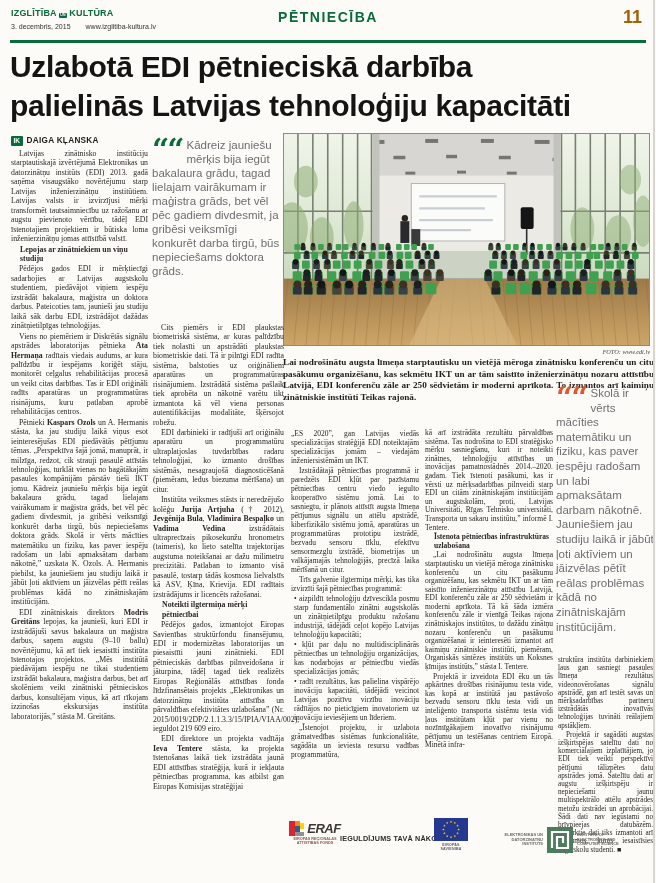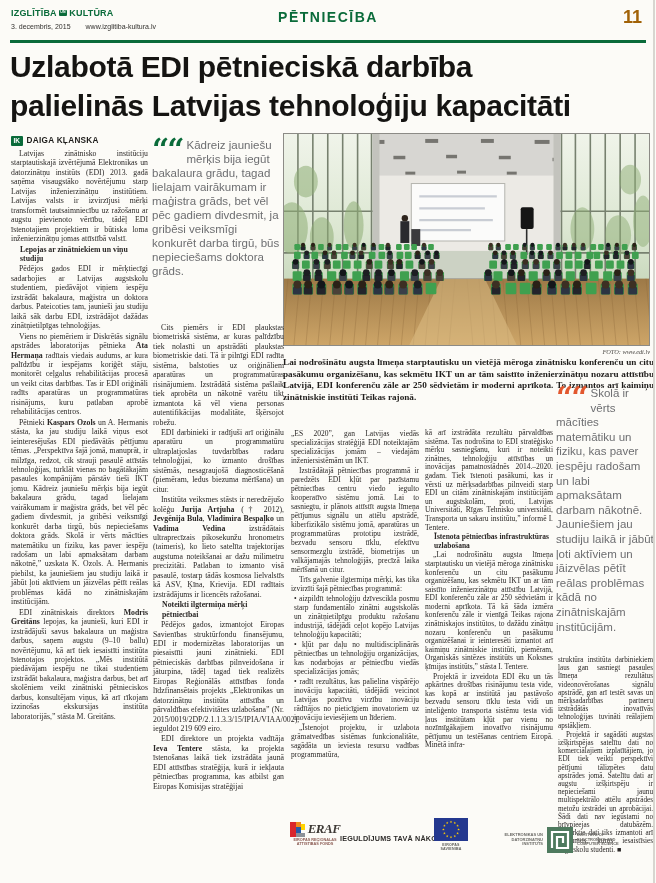--- a/index.html
+++ b/index.html
@@ -3,21 +3,21 @@
 <meta charset="utf-8">
 <style>
   *{margin:0;padding:0;box-sizing:border-box}
   html,body{background:#e8e6e1}
   body{width:656px;height:883px;position:relative;font-family:"Liberation Serif",serif;color:#26232
 3}
   .page{position:absolute;inset:0;background:#fcfbf7;overflow:hidden}
   .edge{position:absolute;right:1px;top:0;bottom:0;width:2px;background:#d8d6d0}
 
   
-  .hdr-logo{position:absolute;left:11px;top:8px;display:flex;align-items:center;gap:2px;
+  .hdr-logo{position:absolute;left:11px;top:8px;display:flex;align-items:flex-end;gap:2px;
     font-family:"Liberation Sans",sans-serif;font-weight:bold;font-size:9px;color:#0a6b3a;letter-spacing:.2px}
   .hdr-logo .unbox{display:inline-block;background:#0a6b3a;color:#fff;font-size:3.5px;font-weight:bold;
     padding:1px 1.5px;line-height:1;border-radius:1px}
   .hdr-sub{position:absolute;left:11px;top:23px;font-family:"Liberation Sans",sans-serif;font-size:7px;color:#33312e;display:flex;gap:15px}
   .section{position:absolute;top:9px;left:0;right:0;text-align:center;font-family:"Liberation Sans",sans-serif;
     font-weight:bold;font-size:14px;letter-spacing:1.5px;color:#0a6b3a}
   .pageno{position:absolute;top:7px;right:14px;font-family:"Liberation Sans",sans-serif;font-weight:bold;font-size:18px;color:#a16207}
   .rule{position:absolute;left:10px;right:10px;top:40px;height:3px;background:#0a6b3a}
 
   h1{position:absolute;left:10px;top:47px;width:645px;font-family:"Liberation Sans",sans-serif;font-weight:bold;
@@ -55,21 +55,21 @@
   .photo{position:absolute;left:283px;top:133px;width:367px;height:213px;border:1px solid #8c8b86;background:#ddd}
   .photo svg{display:block;width:100%;height:100%}
   .credit{position:absolute;left:283px;top:348px;width:367px;text-align:right;font-size:6.3px;font-style:italic;color:#4a4844}
   .caption{position:absolute;left:283px;top:357px;width:371px;font-weight:bold;font-size:9.2px;line-height:11.5px;text-align:justify;color:#211f1d}
 
   
   .eraf{position:absolute;left:284px;top:821px;width:62px;text-align:center}
   .eraf-row{display:flex;align-items:center;gap:3px;justify-content:center}
   .eraf-ico{width:15px;height:15px;position:relative;flex:0 0 auto}
   .eraf-ico i{position:absolute;display:block}
-  .eraf-name{font-family:Liberation Serif, serif;font-weight:bold;font-style:italic;font-size:13px;color:#3d3935;letter-spacing:-.5px}
+  .eraf-name{font-family:Liberation Sans, sans-serif;font-weight:bold;font-style:italic;font-size:13px;color:#3d3935;letter-spacing:-.5px}
   .eraf-sub{margin-top:1px;font-family:"Liberation Sans",sans-serif;font-size:3.8px;line-height:4.4px;color:#8a5a52;font-weight:bold}
   .invest{position:absolute;left:340px;top:834px;font-family:"Liberation Sans",sans-serif;font-weight:bold;font-size:7.2px;color:#2c2a28;letter-spacing:.2px}
   .euflag{position:absolute;left:434px;top:818px;width:34px;text-align:center}
   .euflag svg{display:block}
   .eu-label{margin-top:1.5px;font-family:"Liberation Sans",sans-serif;font-size:3.6px;font-weight:bold;color:#5b5b57;letter-spacing:.2px}
   .edilogo{position:absolute;left:497px;top:827px;display:flex;align-items:center;gap:4px}
   .edi-txt{font-family:"Liberation Sans",sans-serif;font-weight:bold;font-size:4px;line-height:4.8px;color:#6b6a66;text-transform:uppercase;width:46px}
   .edi-txt.l{text-align:right}
   .edi-txt.r{text-align:left}
 </style>

